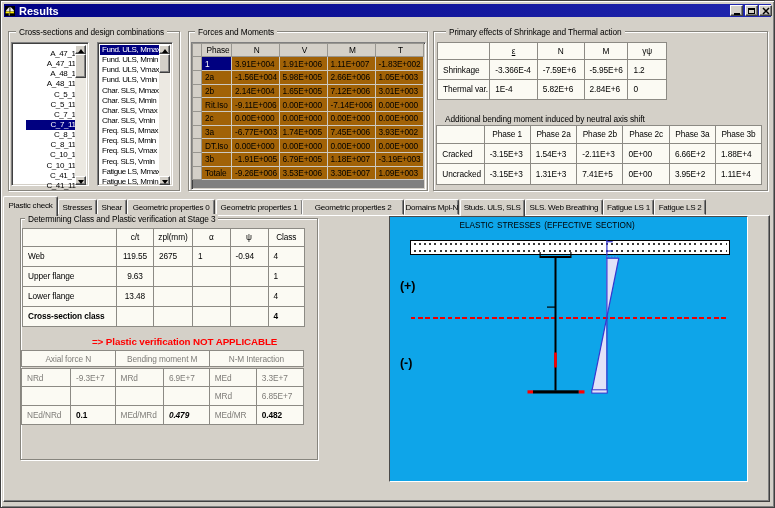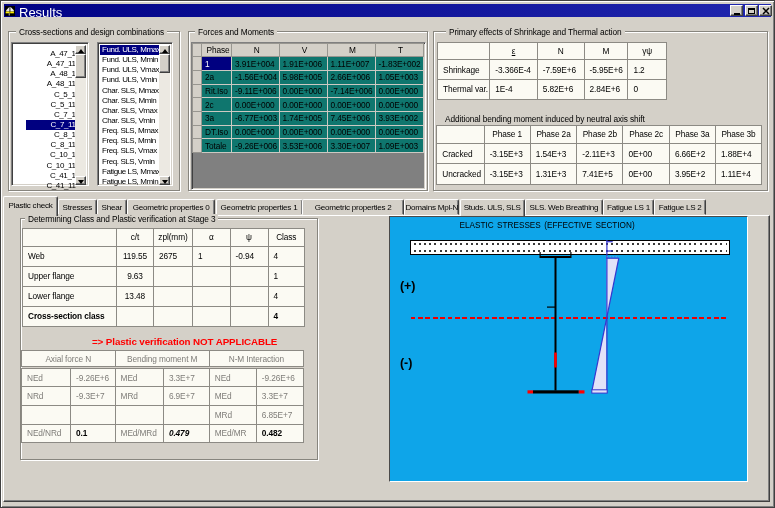--- a/index.html
+++ b/index.html
@@ -2,39 +2,39 @@
 <html><head>
 <meta charset="utf-8">
 <style>
 * { margin:0; padding:0; box-sizing:border-box; }
 html,body { width:775px; height:508px; overflow:hidden; }
 body { background:#d4d0c8; font-family:"Liberation Sans",sans-serif; font-size:8.3px; color:#000; position:relative; letter-spacing:-0.1px; }
 .abs { position:absolute; }
 
 #winborder { left:0; top:0; width:775px; height:508px; border:1px solid #404040; box-shadow: inset 1px 1px 0 #ffffff, inset -1px -1px 0 #808080; }
 #titlebar { left:4px; top:4px; width:767px; height:13px; background:linear-gradient(90deg,#000285,#2026ae); }
-#title-txt { left:19px; top:4.5px; color:#fff; font-weight:normal; font-size:13px; letter-spacing:0px; }
+#title-txt { left:19px; top:4.5px; color:#fff; font-weight:bold; font-size:11px; letter-spacing:0px; }
 .tbtn { top:5px; width:13px; height:11px; background:#d4d0c8; border:1px solid; border-color:#fff #404040 #404040 #fff; box-shadow: inset -1px -1px 0 #808080; }
 
 .gb { border:1px solid #87857e; box-shadow: inset 1px 1px 0 #fff, 1px 1px 0 #fff; }
 .gbl { background:#d4d0c8; padding:0 3px; white-space:nowrap; }
 
 .sunken { background:#fff; border:1px solid; border-color:#808080 #fff #fff #808080; box-shadow: inset 1px 1px 0 #404040, inset -1px -1px 0 #d4d0c8; }
 .li { height:10.15px; line-height:10.3px; padding-left:2.4px; white-space:nowrap; font-size:8px; letter-spacing:-0.4px; }
 .sel { background:#000080; color:#fff; }
 
 .sb { background:#ece9e2; }
 .sbtn { background:#d4d0c8; border:1px solid; border-color:#fff #404040 #404040 #fff; box-shadow: inset -1px -1px 0 #808080; position:absolute; left:0; width:100%; }
 .arr { width:0; height:0; position:absolute; }
 
 table { border-collapse:collapse; }
 
 .tab { background:#d4d0c8; border:1px solid; border-color:#fff #404040 #d4d0c8 #fff; border-radius:2px 2px 0 0; box-shadow: inset -1px 0 0 #808080; text-align:center; line-height:15px; white-space:nowrap; letter-spacing:-0.25px; font-size:8.1px; }
 
-#fg td { border:1px solid #ccc9c2; background:#0f766e; height:13.7px; padding:0 0 0 3px; white-space:nowrap; overflow:hidden; font-size:8.3px; }
+#fg td { border:1px solid #ccc9c2; background:#a16207; height:13.7px; padding:0 0 0 3px; white-space:nowrap; overflow:hidden; font-size:8.3px; }
 #fg td.fx { background:#d4d0c8; border-color:#989690; }
 #fg td.selc { background:#000080; color:#fff; }
 
 .wt { background:#fbfaf3; }
 .wt td { border:1px solid #8c8a84; padding:0 0 0 5px; white-space:nowrap; font-size:8.3px; background:#fbfaf3; }
 .wt td.c { text-align:center; padding:0; }
 
 .gray, .gray td { color:#7e7c78; }
 </style>
 </head>
@@ -229,20 +229,28 @@
 <tr>
           <td class="fx"></td>
           <td>2a</td>
           <td>-1.56E+004</td>
           <td>5.98E+005</td>
           <td>2.66E+006</td>
           <td>1.05E+003</td>
         </tr>
 <tr>
           <td class="fx"></td>
+          <td>2b</td>
+          <td>2.14E+004</td>
+          <td>1.65E+005</td>
+          <td>7.12E+006</td>
+          <td>3.01E+003</td>
+        </tr>
+<tr>
+          <td class="fx"></td>
           <td>Rit.Iso</td>
           <td>-9.11E+006</td>
           <td>0.00E+000</td>
           <td>-7.14E+006</td>
           <td>0.00E+000</td>
         </tr>
 <tr>
           <td class="fx"></td>
           <td>2c</td>
           <td>0.00E+000</td>
@@ -258,20 +266,28 @@
           <td>7.45E+006</td>
           <td>3.93E+002</td>
         </tr>
 <tr>
           <td class="fx"></td>
           <td>DT.Iso</td>
           <td>0.00E+000</td>
           <td>0.00E+000</td>
           <td>0.00E+000</td>
           <td>0.00E+000</td>
+        </tr>
+<tr>
+          <td class="fx"></td>
+          <td>3b</td>
+          <td>-1.91E+005</td>
+          <td>6.79E+005</td>
+          <td>1.18E+007</td>
+          <td>-3.19E+003</td>
         </tr>
 <tr>
           <td class="fx"></td>
           <td>Totale</td>
           <td>-9.26E+006</td>
           <td>3.53E+006</td>
           <td>3.30E+007</td>
           <td>1.09E+003</td>
         </tr>
 </tbody>
@@ -363,28 +379,20 @@
 <table class="abs wt gray" style="left:21px;top:367.9px;table-layout:fixed;width:282px;">
 <colgroup>
       <col style="width:49px;">
       <col style="width:44.6px;">
       <col style="width:48.3px;">
       <col style="width:45.9px;">
       <col style="width:47px;">
       <col style="width:47.2px;">
     </colgroup>
 <tbody>
-      <tr style="height:18.6px;">
-        <td>NEd</td>
-        <td>-9.26E+6</td>
-        <td>MEd</td>
-        <td>3.3E+7</td>
-        <td>NEd</td>
-        <td>-9.26E+6</td>
-      </tr>
 <tr style="height:18.6px;">
         <td>NRd</td>
         <td>-9.3E+7</td>
         <td>MRd</td>
         <td>6.9E+7</td>
         <td>MEd</td>
         <td>3.3E+7</td>
       </tr>
 <tr style="height:18.6px;">
         <td></td>

